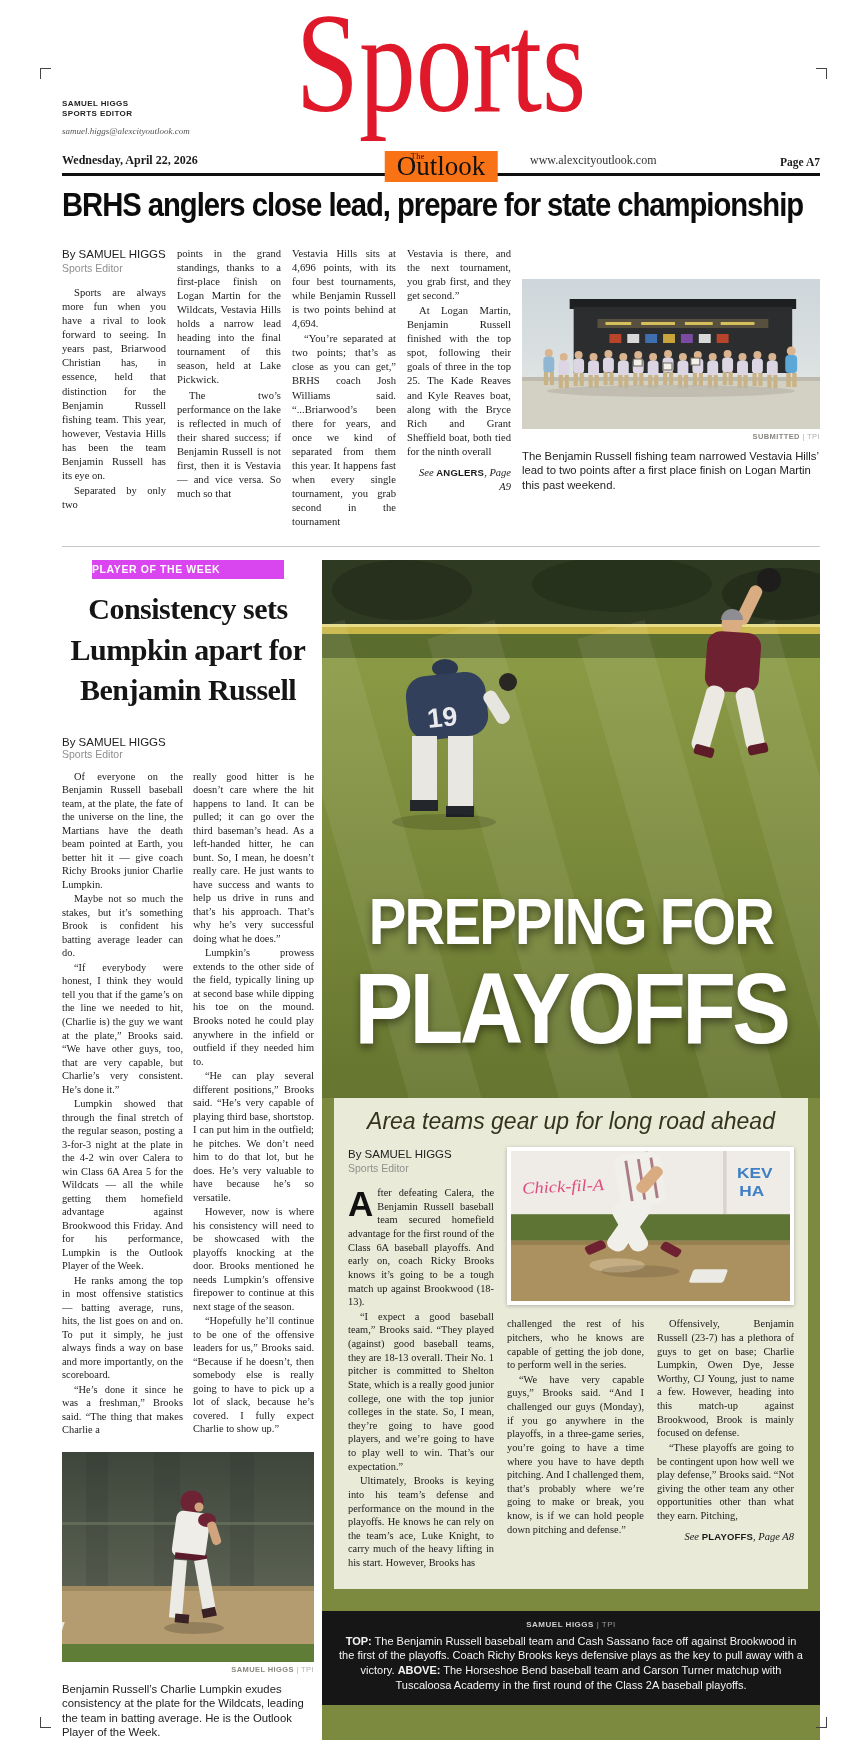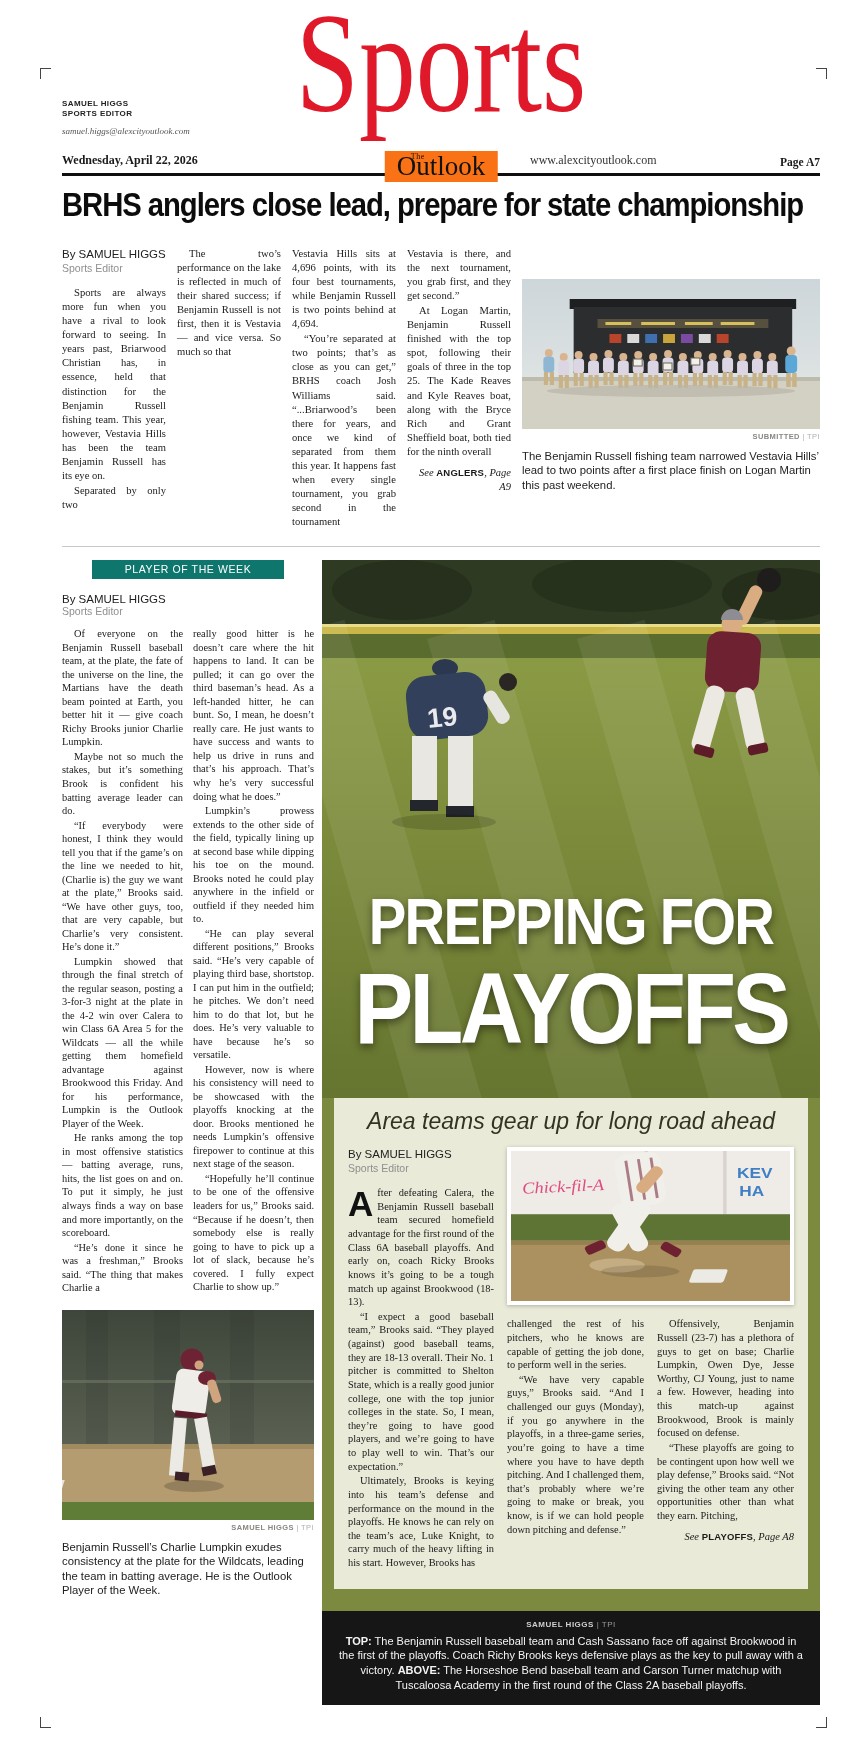--- a/index.html
+++ b/index.html
@@ -57,22 +57,22 @@
   .photo-frame svg { display:block; width:100%; height:100%; }
   .aphoto { height:150px; }
 
   .section-divider { border-top:1px solid #c8c8c8; margin:16px 0 13px; }
 
   
   .main-row { display:flex; gap:8px; }
 
   
   .potw { width:252px; flex:none; }
-  .kicker { width:192px; margin:0 auto; background:#0f766e; color:#fff; font-family:"Liberation Sans",sans-serif;
-            font-weight:normal; font-size:10.5px; letter-spacing:.6px; text-align:center; padding:3px 0 4px; }
+  .kicker { width:192px; margin:0 auto; background:#d946ef; color:#fff; font-family:"Liberation Sans",sans-serif;
+            font-weight:bold; font-size:10.5px; letter-spacing:.6px; text-align:left; padding:3px 0 4px; }
   .potw-headline { margin-top:10px; font-weight:bold; font-size:30px; line-height:1.35; text-align:center; letter-spacing:-.5px; color:#151515; }
   .potw-byline { margin-top:14px; }
   .potw-cols { display:flex; gap:10px; }
   .pcol { width:121px; flex:none; font-size:10.4px; line-height:1.3; }
   .potw-photo { margin-top:14px; height:210px; }
 
   
   .feature { width:498px; flex:none; background:#7b8a3e; }
   .feature-photo { position:relative; height:538px; overflow:hidden; }
   .overlay-line { position:absolute; left:0; right:0; text-align:center; color:#fff;
@@ -128,20 +128,21 @@
     <h1 class="main-headline">BRHS anglers close lead, prepare for state championship</h1>
 
     <div class="anglers-row">
       <div class="acol bodytext">
         <div class="byline">By SAMUEL HIGGS</div>
         <div class="byline-sub">Sports Editor</div>
         <p>Sports are always more fun when you have a rival to look forward to seeing. In years past, Briarwood Christian has, in essence, held that distinction for the Benjamin Russell fishing team. This year, however, Vestavia Hills has been the team Benjamin Russell has its eye on.</p>
         <p>Separated by only two</p>
       </div>
       <div class="acol bodytext">
+        <p class="noindent">points in the grand standings, thanks to a first-place finish on Logan Martin for the Wildcats, Vestavia Hills holds a narrow lead heading into the final tournament of this season, held at Lake Pickwick.</p>
         <p>The two’s performance on the lake is reflected in much of their shared success; if Benjamin Russell is not first, then it is Vestavia — and vice versa. So much so that</p>
       </div>
       <div class="acol bodytext">
         <p class="noindent">Vestavia Hills sits at 4,696 points, with its four best tournaments, while Benjamin Russell is two points behind at 4,694.</p>
         <p>“You’re separated at two points; that’s as close as you can get,” BRHS coach Josh Williams said. “...Briarwood’s been there for years, and once we kind of separated from them this year. It happens fast when every single tournament, you grab second in the tournament</p>
       </div>
       <div class="acol bodytext">
         <p class="noindent">Vestavia is there, and the next tournament, you grab first, and they get second.”</p>
         <p>At Logan Martin, Benjamin Russell finished with the top spot, following their goals of three in the top 25. The Kade Reaves and Kyle Reaves boat, along with the Bryce Rich and Grant Sheffield boat, both tied for the ninth overall</p>
         <div class="jump">
@@ -215,20 +216,21 @@
         <div class="caption">The Benjamin Russell fishing team narrowed Vestavia Hills’ lead to two points after a first place finish on Logan Martin this past weekend.</div>
       </div>
     </div>
 
     <div class="section-divider"></div>
 
     <div class="main-row">
 
       <div class="potw">
         <div class="kicker">PLAYER OF THE WEEK</div>
+        <h2 class="potw-headline">Consistency sets Lumpkin apart for Benjamin Russell</h2>
         <div class="potw-byline">
           <div class="byline">By SAMUEL HIGGS</div>
           <div class="byline-sub">Sports Editor</div>
         </div>
         <div class="potw-cols">
           <div class="pcol bodytext">
             <p>Of everyone on the Benjamin Russell baseball team, at the plate, the fate of the universe on the line, the Martians have the death beam pointed at Earth, you better hit it — give coach Richy Brooks junior Charlie Lumpkin.</p>
             <p>Maybe not so much the stakes, but it’s something Brook is confident his batting average leader can do.</p>
             <p>“If everybody were honest, I think they would tell you that if the game’s on the line we needed to hit, (Charlie is) the guy we want at the plate,” Brooks said. “We have other guys, too, that are very capable, but Charlie’s very consistent. He’s done it.”</p>
             <p>Lumpkin showed that through the final stretch of the regular season, posting a 3-for-3 night at the plate in the 4-2 win over Calera to win Class 6A Area 5 for the Wildcats — all the while getting them homefield advantage against Brookwood this Friday. And for his performance, Lumpkin is the Outlook Player of the Week.</p>

